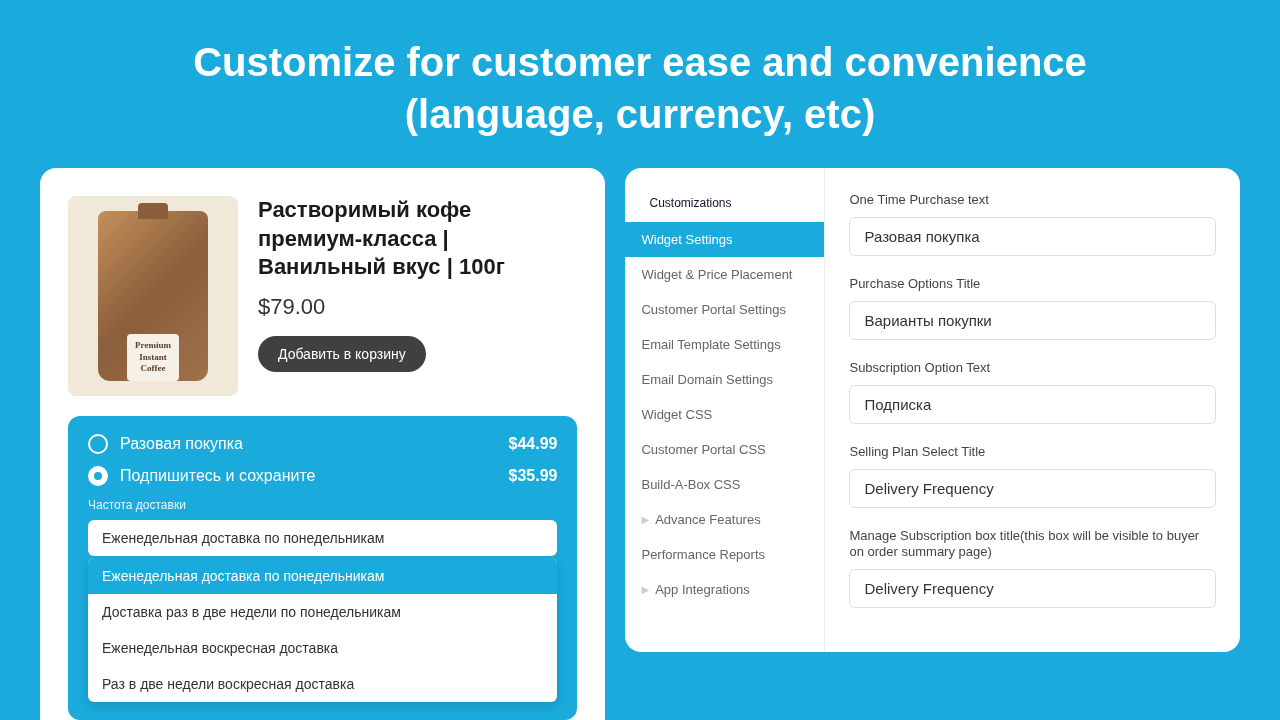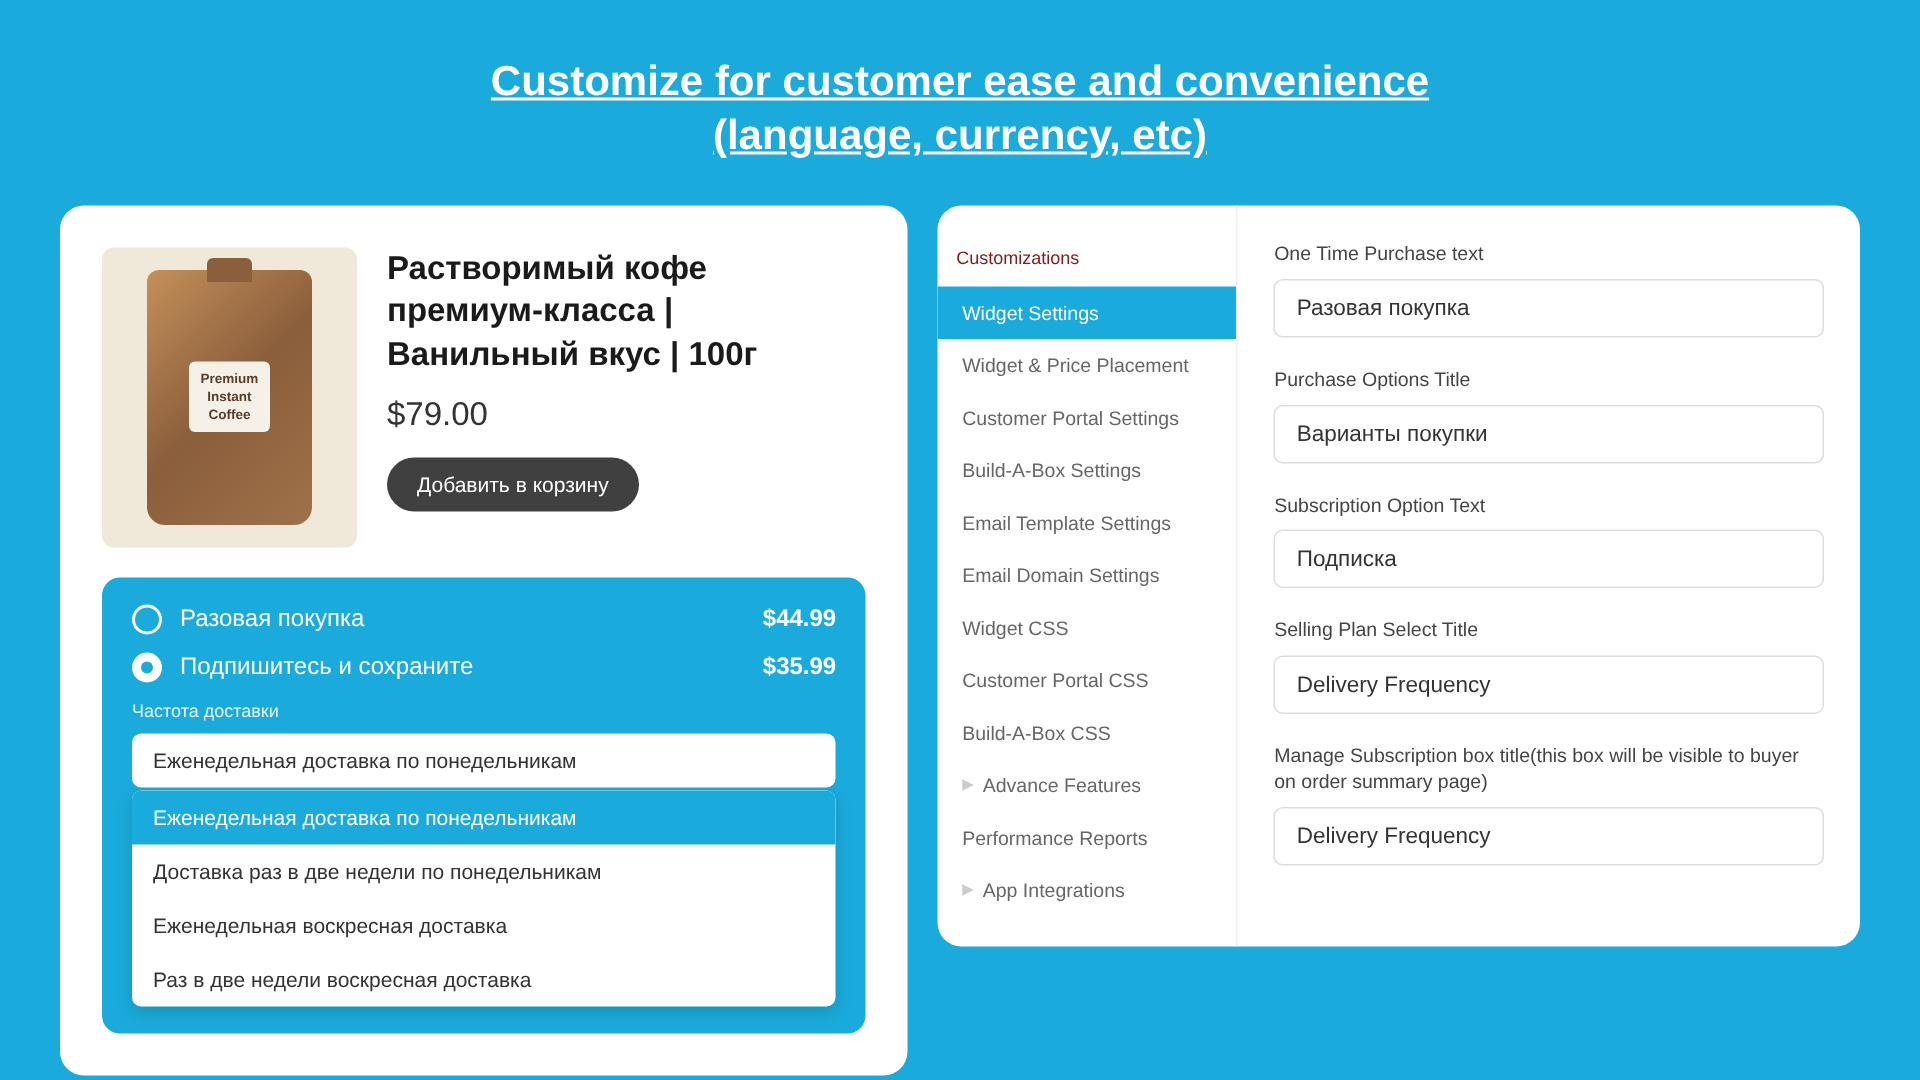--- a/index.html
+++ b/index.html
@@ -13,24 +13,23 @@
       flex-direction: column;
       align-items: center;
     }
 
     .header {
       text-align: center;
       padding: 36px 20px 28px;
       color: white;
     }
     .header h1 {
-      font-size: 28px;
+      font-size: 40px;
       font-weight: 700;
       line-height: 1.3;
-      text-decoration: underline;
     }
 
     .cards-container {
       display: flex;
       gap: 20px;
       width: 1200px;
       align-items: flex-start;
     }
 
     
@@ -62,22 +61,23 @@
       overflow: hidden;
     }
 
     .coffee-bag {
       width: 110px;
       height: 170px;
       background: linear-gradient(135deg, #c4905a 0%, #8b5e3c 50%, #a0724a 100%);
       border-radius: 8px 8px 12px 12px;
       position: relative;
       display: flex;
-      align-items: center;
+      align-items: flex-end;
       justify-content: center;
+      font-family: Liberation Serif, serif;
     }
     .coffee-bag::before {
       content: '';
       position: absolute;
       top: -8px;
       left: 50%;
       transform: translateX(-50%);
       width: 30px;
       height: 16px;
       background: #8b5e3c;
@@ -213,22 +213,22 @@
 
     .sidebar {
       width: 200px;
       padding: 20px 0;
       border-right: 1px solid #eee;
       flex-shrink: 0;
     }
 
     .sidebar-label {
       font-size: 12px;
-      color: #7f1d1d;
-      padding: 8px 12px 12px;
+      color: #0f172a;
+      padding: 8px 24px 12px;
       font-weight: 500;
     }
 
     .sidebar-item {
       padding: 10px 16px;
       font-size: 13px;
       color: #666;
       cursor: pointer;
       display: flex;
       align-items: center;
@@ -323,21 +323,20 @@
       </div>
     </div>
   </div>
 
   <div class="right-card">
     <div class="sidebar">
       <div class="sidebar-label">Customizations</div>
       <div class="sidebar-item active">Widget Settings</div>
       <div class="sidebar-item">Widget &amp; Price Placement</div>
       <div class="sidebar-item">Customer Portal Settings</div>
-      <div class="sidebar-item">Build-A-Box Settings</div>
       <div class="sidebar-item">Email Template Settings</div>
       <div class="sidebar-item">Email Domain Settings</div>
       <div class="sidebar-item">Widget CSS</div>
       <div class="sidebar-item">Customer Portal CSS</div>
       <div class="sidebar-item">Build-A-Box CSS</div>
       <div class="sidebar-item">
         <span style="color:#ccc;font-size:10px;">▶</span> Advance Features
       </div>
       <div class="sidebar-item">Performance Reports</div>
       <div class="sidebar-item">

